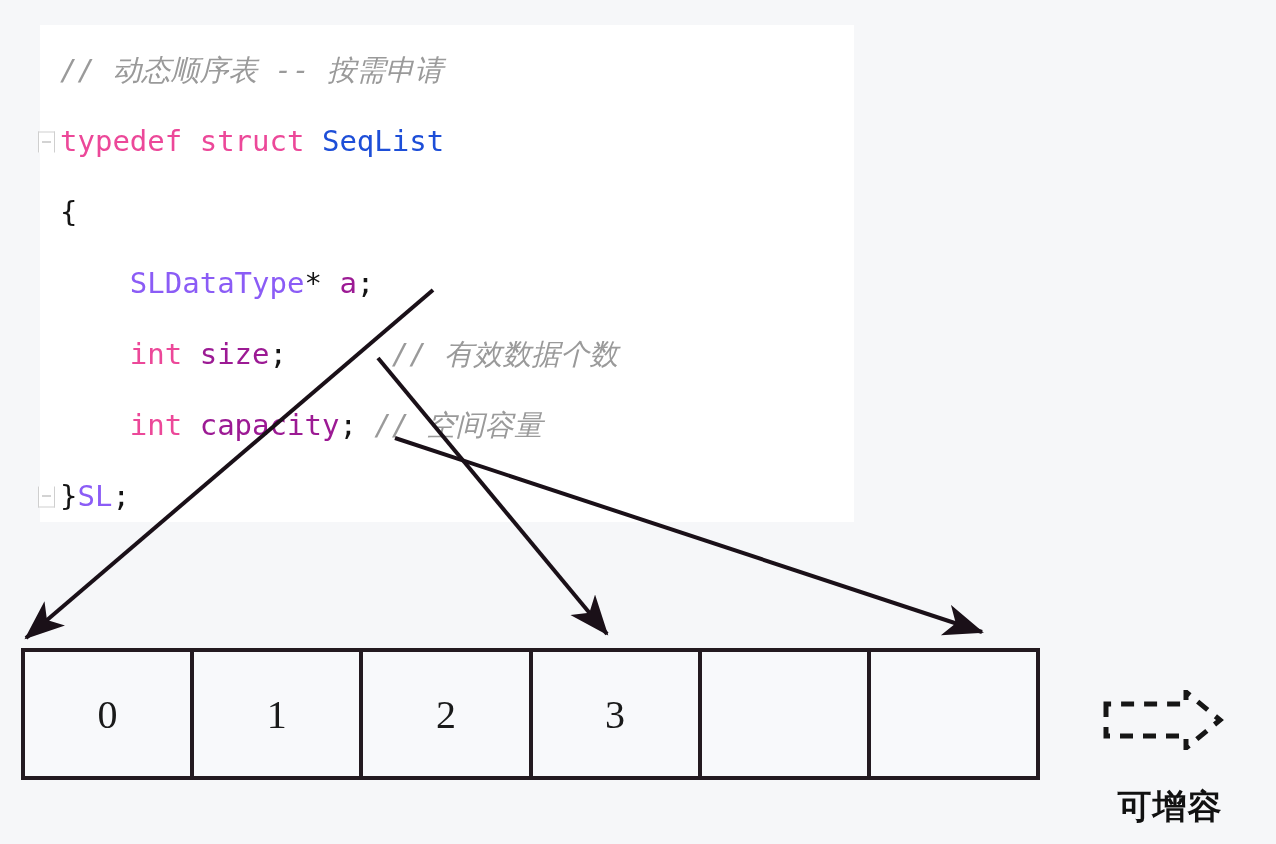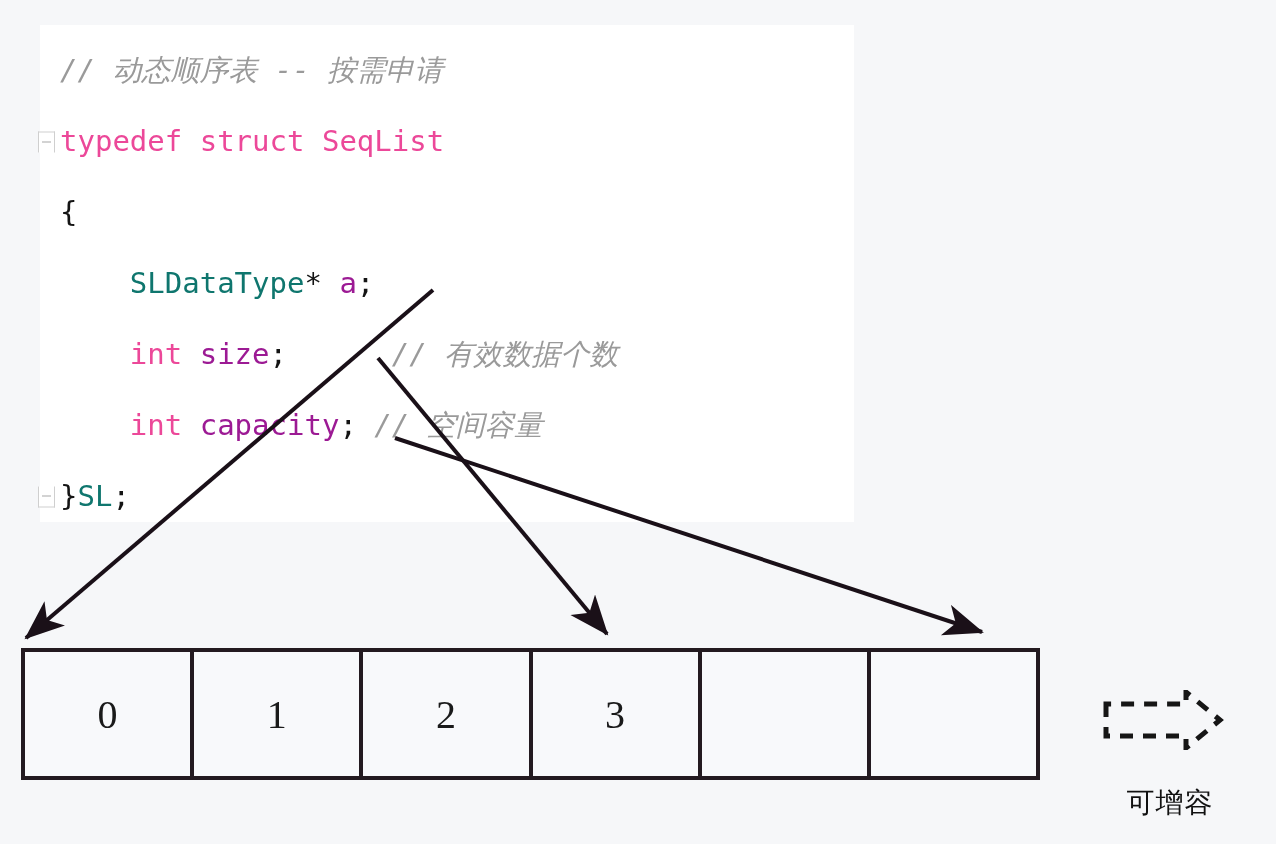--- a/index.html
+++ b/index.html
@@ -33,22 +33,22 @@
   }
   .code-line {
     height: 71px;
     position: relative;
     padding-left: 20px;
     box-sizing: border-box;
   }
   
   .tok-comment  { color: #9a9a9a; font-style: italic; }
   .tok-keyword  { color: #ec4899; }
-  .tok-type     { color: #0f766e; }
-  .tok-class    { color: #ec4899; }
+  .tok-type     { color: #8b5cf6; }
+  .tok-class    { color: #1d4ed8; }
   .tok-field    { color: #9c1a94; }
   .tok-plain    { color: #141414; }
 
   
   .fold-marker {
     position: absolute;
     left: -2px;
     top: 50%;
     transform: translateY(-50%);
     width: 17px;
@@ -111,22 +111,22 @@
   #expand-annotation {
     position: absolute;
     left: 1090px;
     top: 690px;
     width: 160px;
     text-align: center;
   }
   #expand-label {
     margin-top: 30px;
     font-family: "DejaVu Sans", "Liberation Sans", sans-serif;
-    font-size: 28px;
-    font-weight: normal;
+    font-size: 34px;
+    font-weight: bold;
     color: #111111;
     letter-spacing: 1px;
   }
 </style>
 </head>
 <body style="background: rgb(246, 247, 249);">
 
 <div id="code-block" style="background: rgb(255, 255, 255);"><div class="code-line"><span class="tok-comment">// 动态顺序表 -- 按需申请</span></div><div class="code-line"><span class="fold-marker fold-start"></span><span class="tok-keyword">typedef</span><span class="tok-plain"> </span><span class="tok-keyword">struct</span><span class="tok-plain"> </span><span class="tok-class">SeqList</span></div><div class="code-line"><span class="tok-plain">{</span></div><div class="code-line"><span class="tok-plain">    </span><span class="tok-type">SLDataType</span><span class="tok-plain">* </span><span class="tok-field">a</span><span class="tok-plain">;</span></div><div class="code-line"><span class="tok-plain">    </span><span class="tok-keyword">int</span><span class="tok-plain"> </span><span class="tok-field">size</span><span class="tok-plain">;      </span><span class="tok-comment">// 有效数据个数</span></div><div class="code-line"><span class="tok-plain">    </span><span class="tok-keyword">int</span><span class="tok-plain"> </span><span class="tok-field">capacity</span><span class="tok-plain">; </span><span class="tok-comment">// 空间容量</span></div><div class="code-line"><span class="fold-marker fold-end"></span><span class="tok-plain">}</span><span class="tok-type">SL</span><span class="tok-plain">;</span></div></div>
 
 <div id="array-table" style="border-color: rgb(35, 26, 32);">

